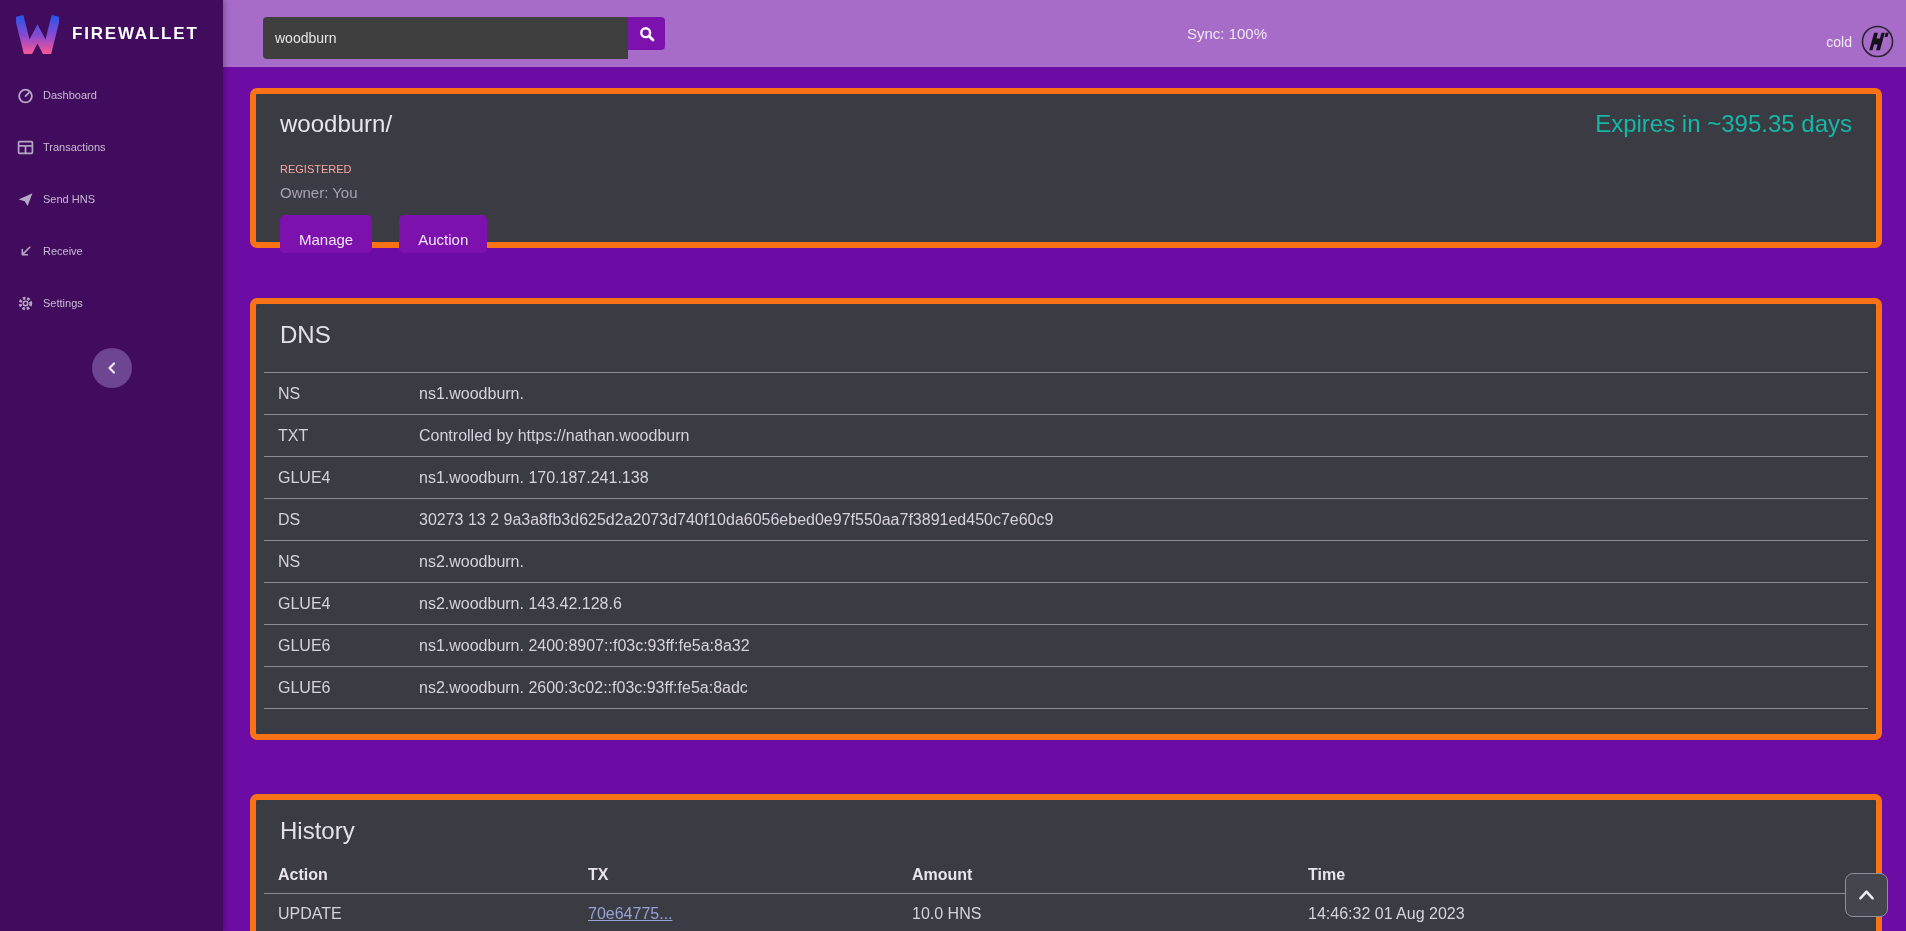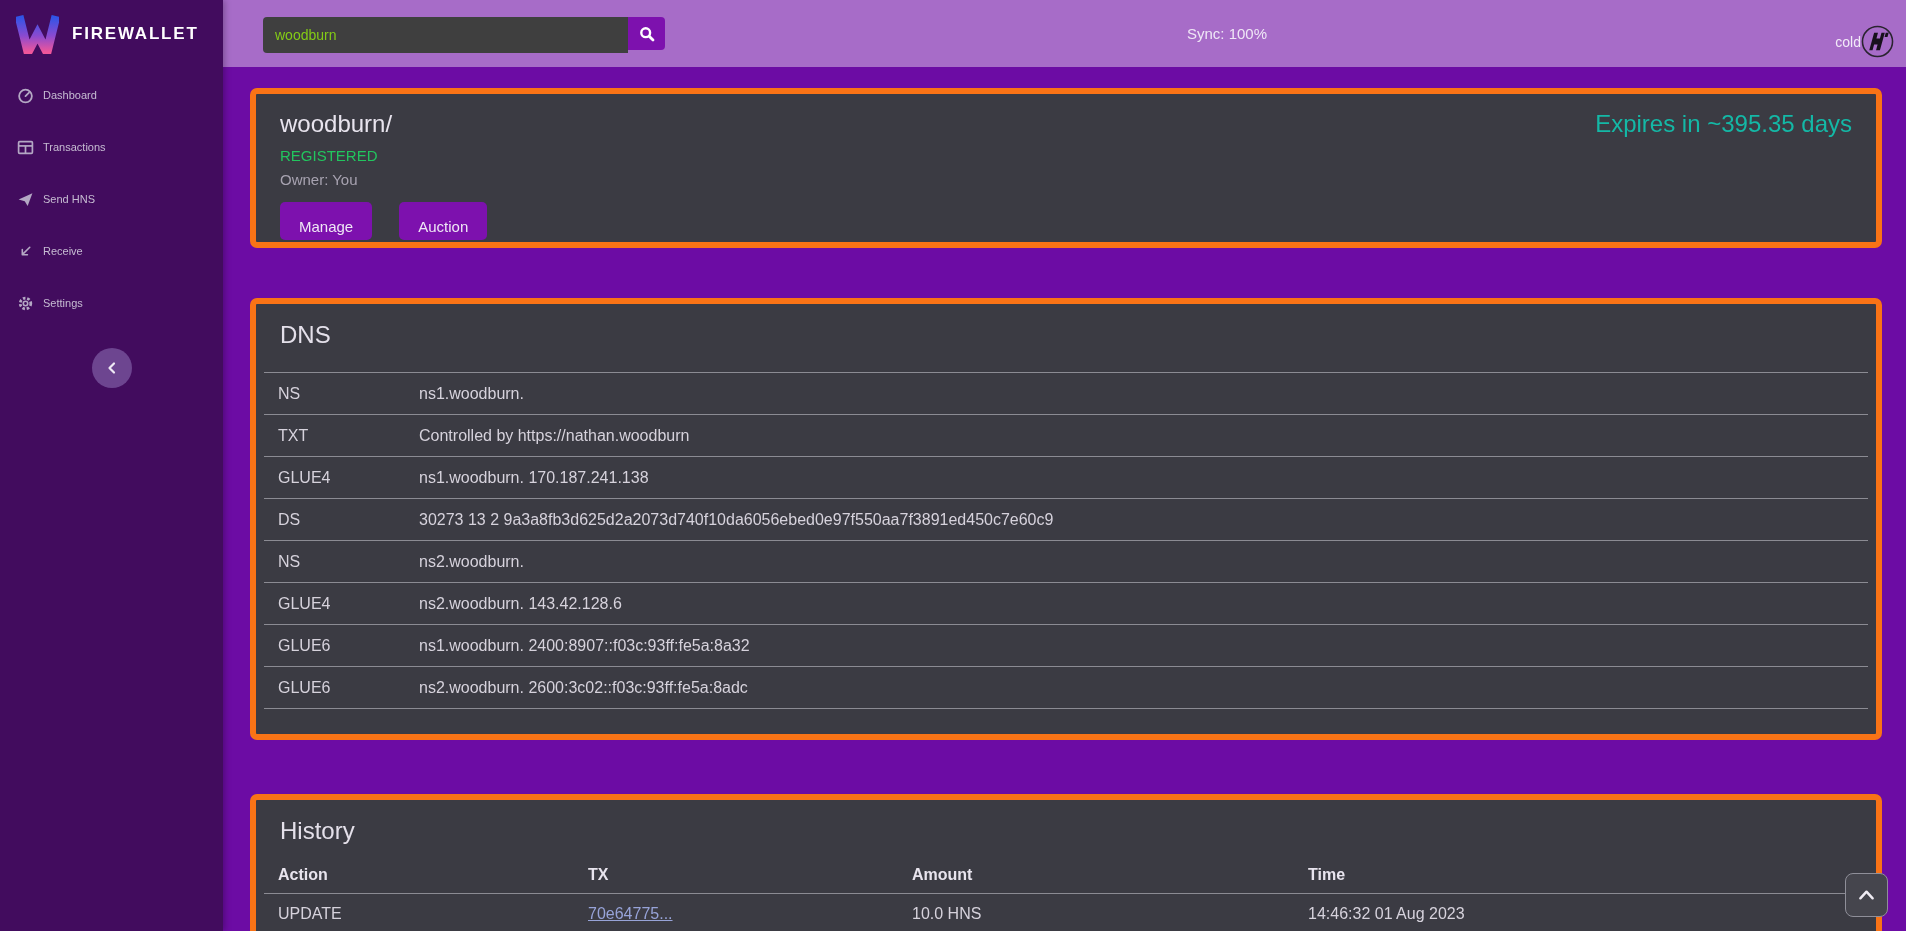--- a/index.html
+++ b/index.html
@@ -12,35 +12,35 @@
   .brand-text { color:#ffffff; font-size:17px; font-weight:bold; letter-spacing:1.8px; margin-left:13px; }
   .nav { padding-top:2px; }
   .nav-item { height:52px; display:flex; align-items:center; padding-left:17px; color:#c6bcd2; font-size:11px; cursor:pointer; }
   .nav-item .ico { width:17px; height:17px; margin-right:9px; display:inline-flex; align-items:center; justify-content:center; color:#b4a8c4; }
   .collapse-btn { position:absolute; left:92px; top:348px; width:40px; height:40px; border-radius:50%;
                   background:#6d4590; border:none; display:flex; align-items:center; justify-content:center; cursor:pointer; }
 
   
   .topbar { position:absolute; left:223px; top:0; right:0; height:67px; background:#a76cc8; z-index:4; }
   .search-wrap { position:absolute; left:40px; top:17px; display:flex; }
-  .search-input { width:365px; height:36px; background:#3f3f3f; border:none; outline:none; color:#84cc16;
+  .search-input { width:365px; height:42px; background:#3f3f3f; border:none; outline:none; color:#e5e5e5;
                   font-size:14px; padding:0 12px; border-radius:4px 0 0 4px; font-family:"Liberation Sans", sans-serif; }
   .search-btn { width:37px; height:33px; background:#7d11ae; border:none; border-radius:0 4px 4px 0;
                 display:flex; align-items:center; justify-content:center; cursor:pointer; }
   .sync { position:absolute; left:964px; top:0; height:67px; line-height:67px; color:#efe7f6; font-size:15px; }
-  .wallet { position:absolute; right:12px; top:0; height:83px; display:flex; align-items:center; }
+  .wallet { position:absolute; right:12px; top:0; height:83px; display:flex; align-items:center; gap:9px; }
   .wallet-label { color:#f2eaf8; font-size:14px; }
 
   
   .main { position:absolute; left:223px; top:67px; width:1683px; height:864px; background:#6c0ca4;
           padding:21px 24px 0 27px; overflow:hidden; }
   .card { background:#3b3b43; border:6px solid #f97316; border-radius:7px; position:relative; }
   .card-domain { height:160px; padding:14px 24px 18px; margin-bottom:50px; }
   .domain-title { color:#e8e4ee; font-size:24px; line-height:32px; font-weight:400; }
-  .domain-status { color:#22c55e; font-size:15px; line-height:20px; margin-top:6px; }
+  .domain-status { color:#fca5a5; font-size:11px; line-height:20px; margin-top:19px; }
   .domain-owner { color:#a7a2b0; font-size:15px; line-height:20px; margin-top:4px; }
   .btn-row { margin-top:12px; display:flex; }
   .btn { background:#7d11ae; color:#efe7f5; border:none; border-radius:5px; height:38px; padding:16px 19px;
          font-size:15px; font-family:"Liberation Sans", sans-serif; cursor:pointer; }
   .btn + .btn { margin-left:27px; }
   .expires { position:absolute; top:16px; right:24px; color:#14b8a6; font-size:24px; font-weight:400; }
 
   .section-title { color:#e4e0ea; font-size:24px; line-height:30px; font-weight:400; padding:16px 24px 0; }
 
   .card-dns { margin-bottom:54px; padding-bottom:25px; }

